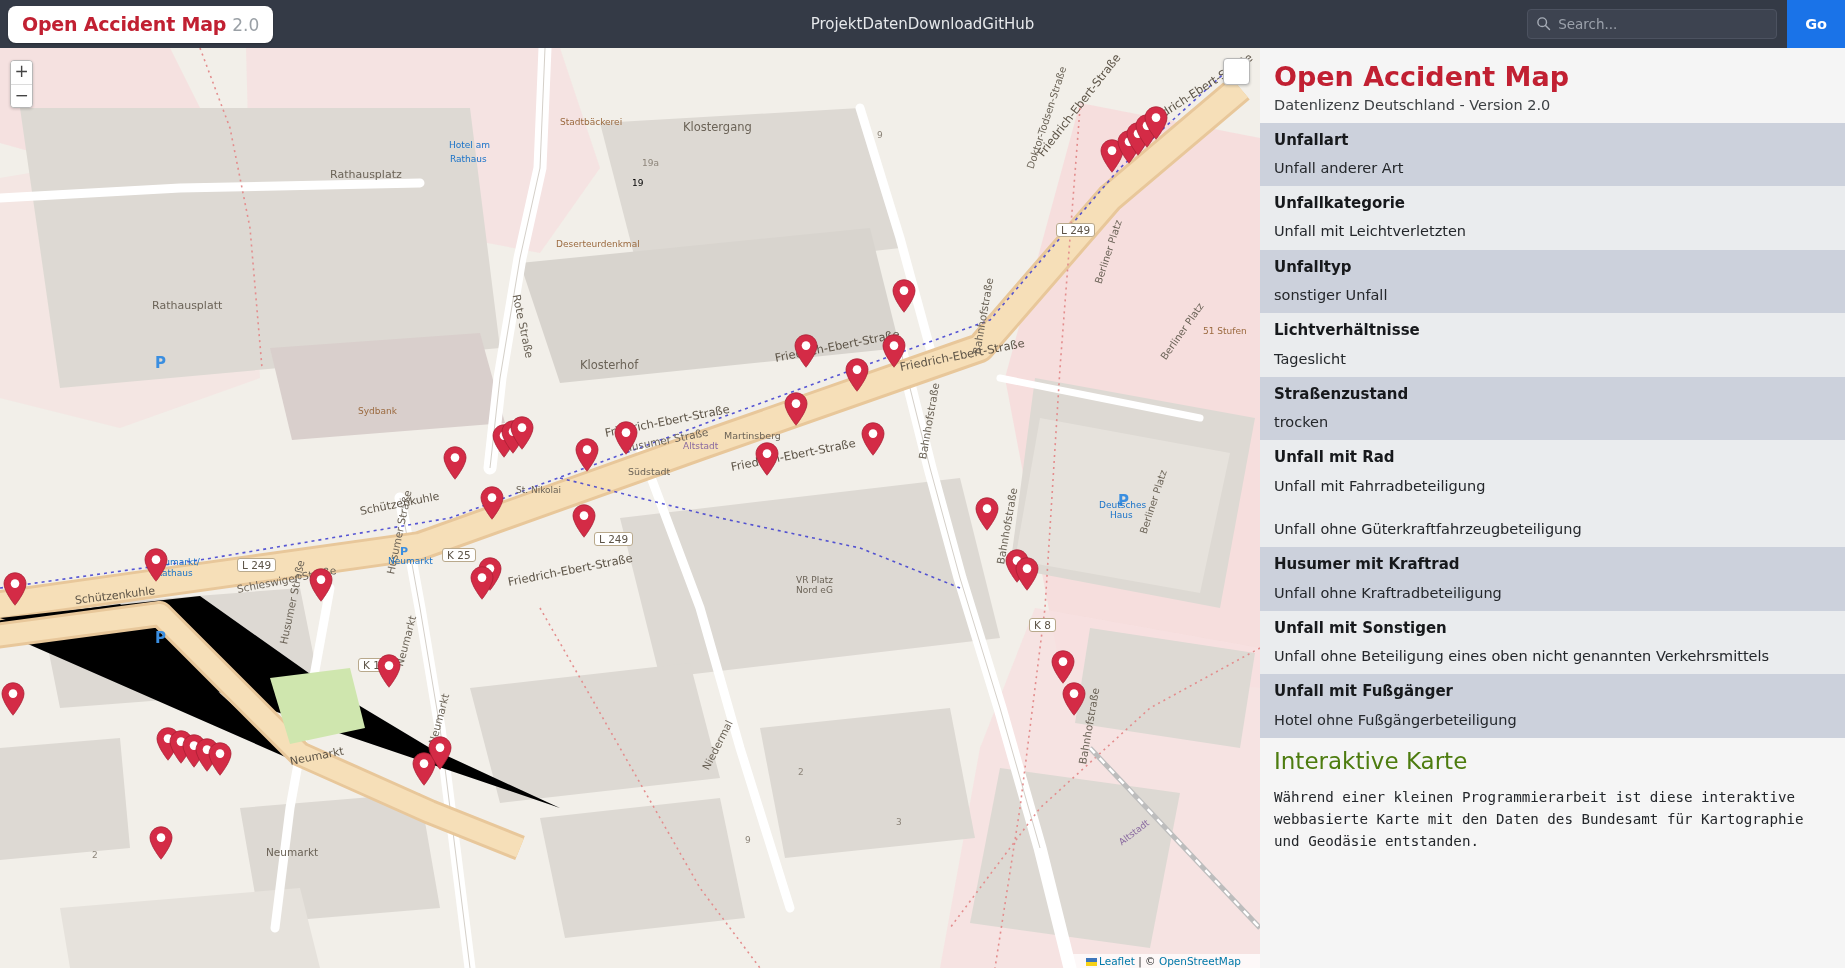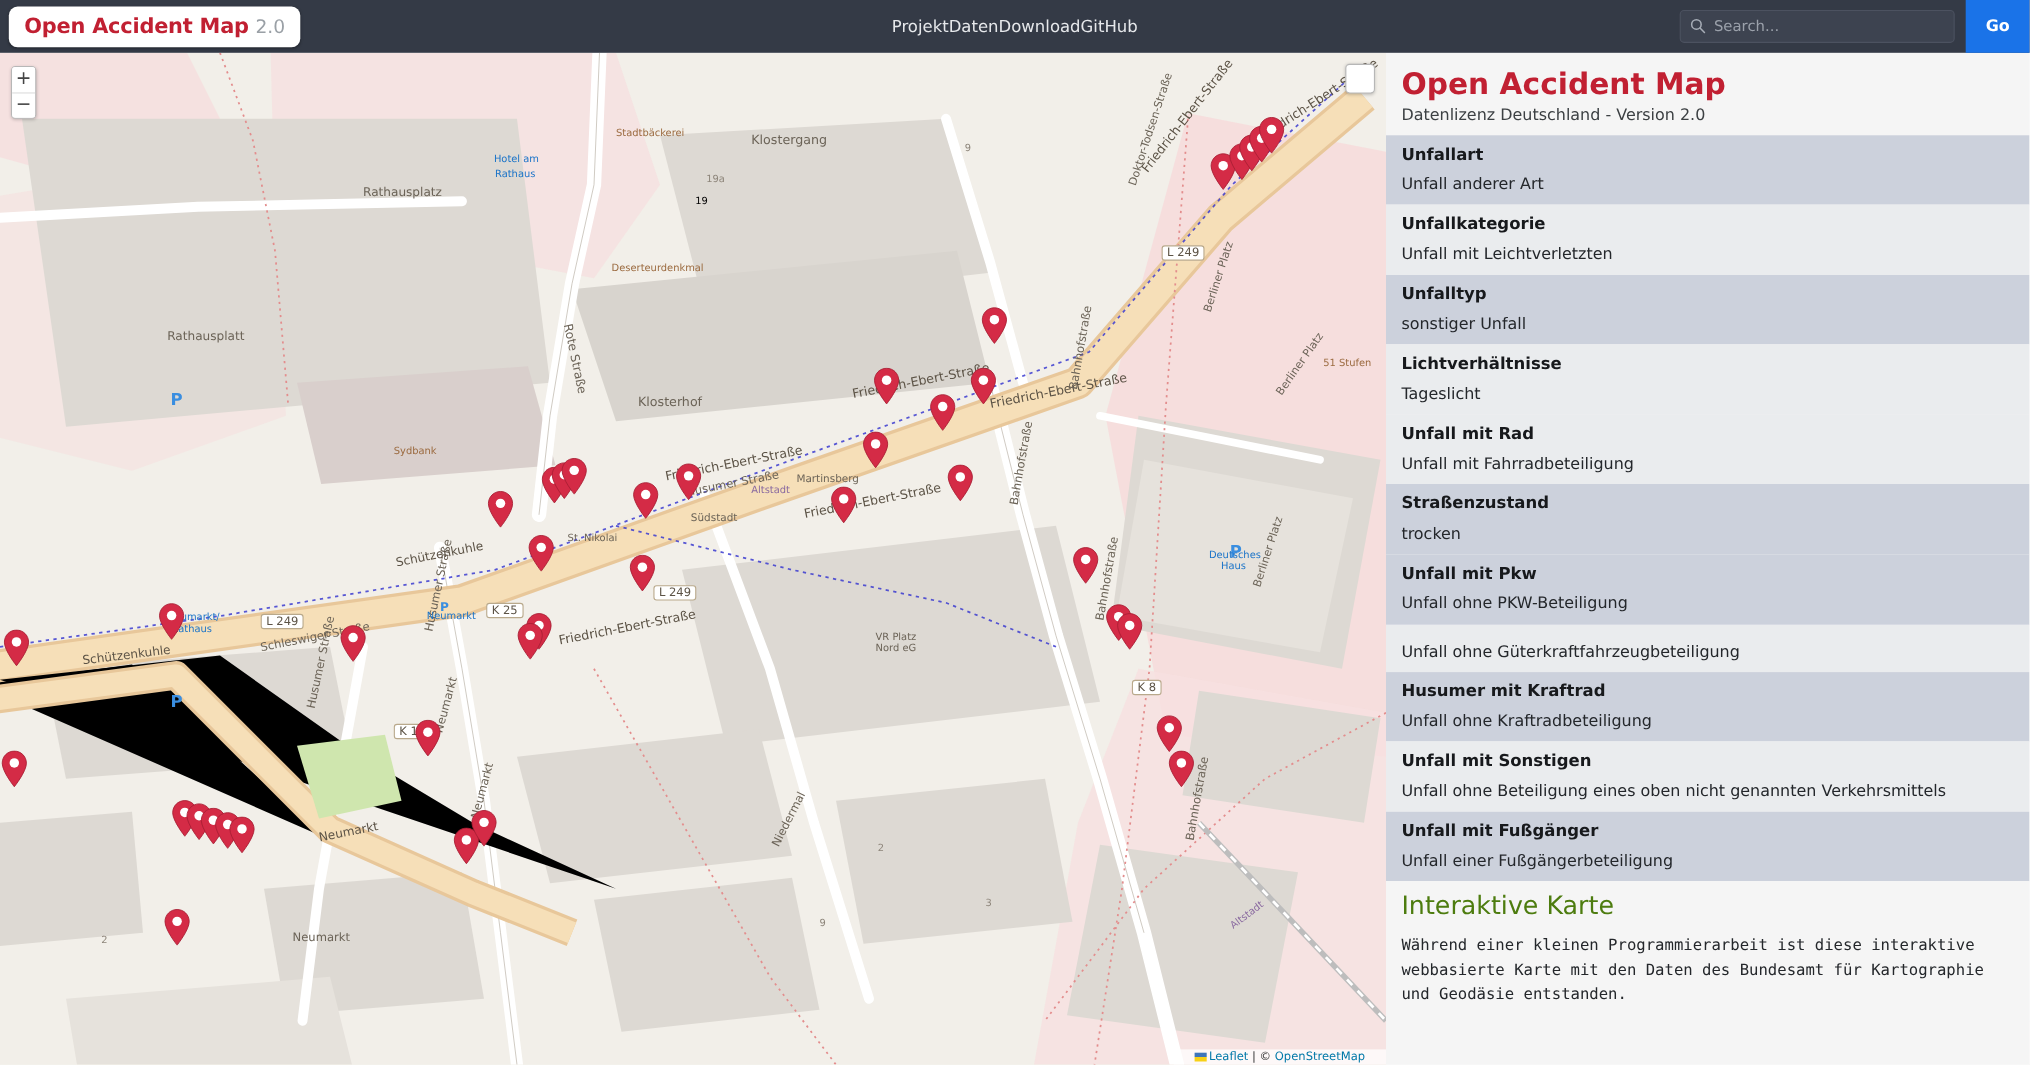--- a/index.html
+++ b/index.html
@@ -603,46 +603,42 @@
         <div class="detail-value">Unfall mit Leichtverletzten</div>
       </div>
       <div class="detail-row odd">
         <div class="detail-label">Unfalltyp</div>
         <div class="detail-value">sonstiger Unfall</div>
       </div>
       <div class="detail-row even">
         <div class="detail-label">Lichtverhältnisse</div>
         <div class="detail-value">Tageslicht</div>
       </div>
+      <div class="detail-row odd">
+        <div class="detail-label">Straßenzustand</div>
+        <div class="detail-value">trocken</div>
+      </div>
       <div class="detail-row even">
         <div class="detail-label">Unfall mit Rad</div>
         <div class="detail-value">Unfall mit Fahrradbeteiligung</div>
       </div>
-      <div class="detail-row odd">
-        <div class="detail-label">Straßenzustand</div>
-        <div class="detail-value">trocken</div>
-      </div>
-      <div class="detail-row odd">
-        <div class="detail-label">Unfall mit Pkw</div>
-        <div class="detail-value">Unfall ohne PKW-Beteiligung</div>
-      </div>
       <div class="detail-row even">
         <div class="detail-value">Unfall ohne Güterkraftfahrzeugbeteiligung</div>
       </div>
       <div class="detail-row odd">
         <div class="detail-label">Husumer mit Kraftrad</div>
         <div class="detail-value">Unfall ohne Kraftradbeteiligung</div>
       </div>
       <div class="detail-row even">
         <div class="detail-label">Unfall mit Sonstigen</div>
         <div class="detail-value">Unfall ohne Beteiligung eines oben nicht genannten Verkehrsmittels</div>
       </div>
       <div class="detail-row odd">
         <div class="detail-label">Unfall mit Fußgänger</div>
-        <div class="detail-value">Unfall einer Fußgängerbeteiligung</div>
+        <div class="detail-value">Hotel ohne Fußgängerbeteiligung</div>
       </div>
     </div>
 
   <div id="info-block">
     <div id="info-title">Interaktive Karte</div>
     <div id="info-body">Während einer kleinen Programmierarbeit ist diese interaktive webbasierte Karte mit den Daten des Bundesamt für Kartographie und Geodäsie entstanden.</div>
   </div>
 </div>
 
 </body></html>

